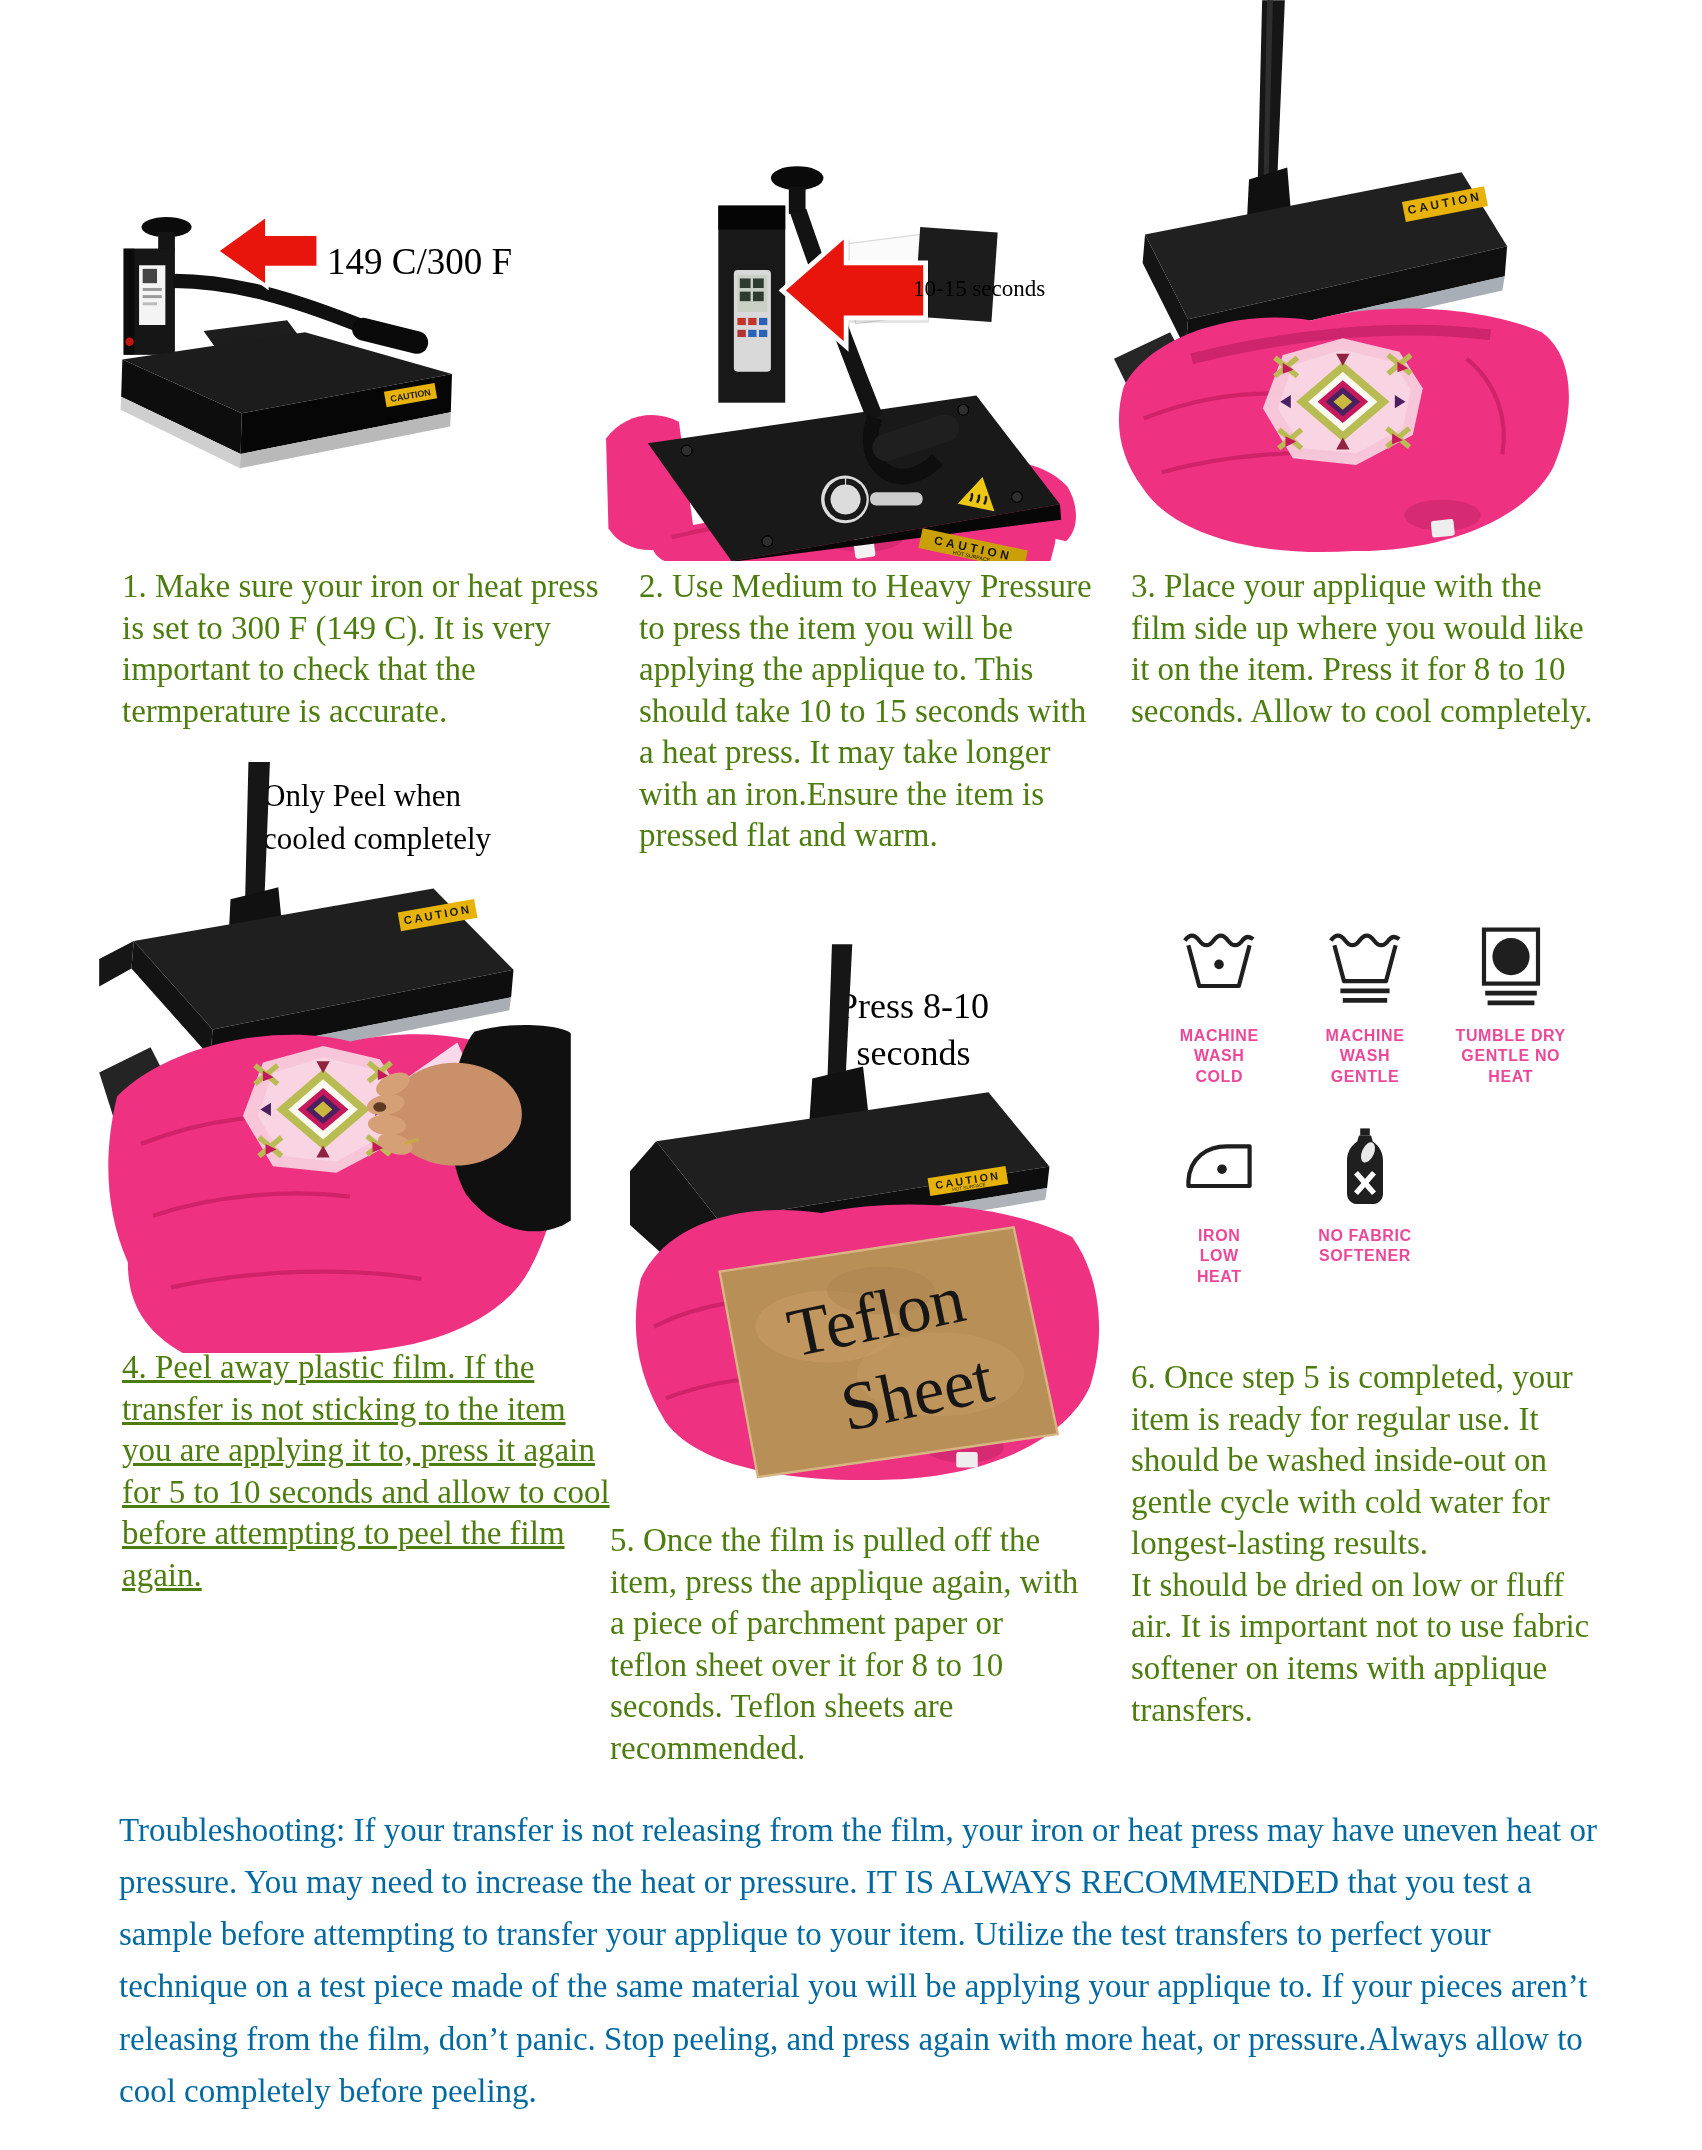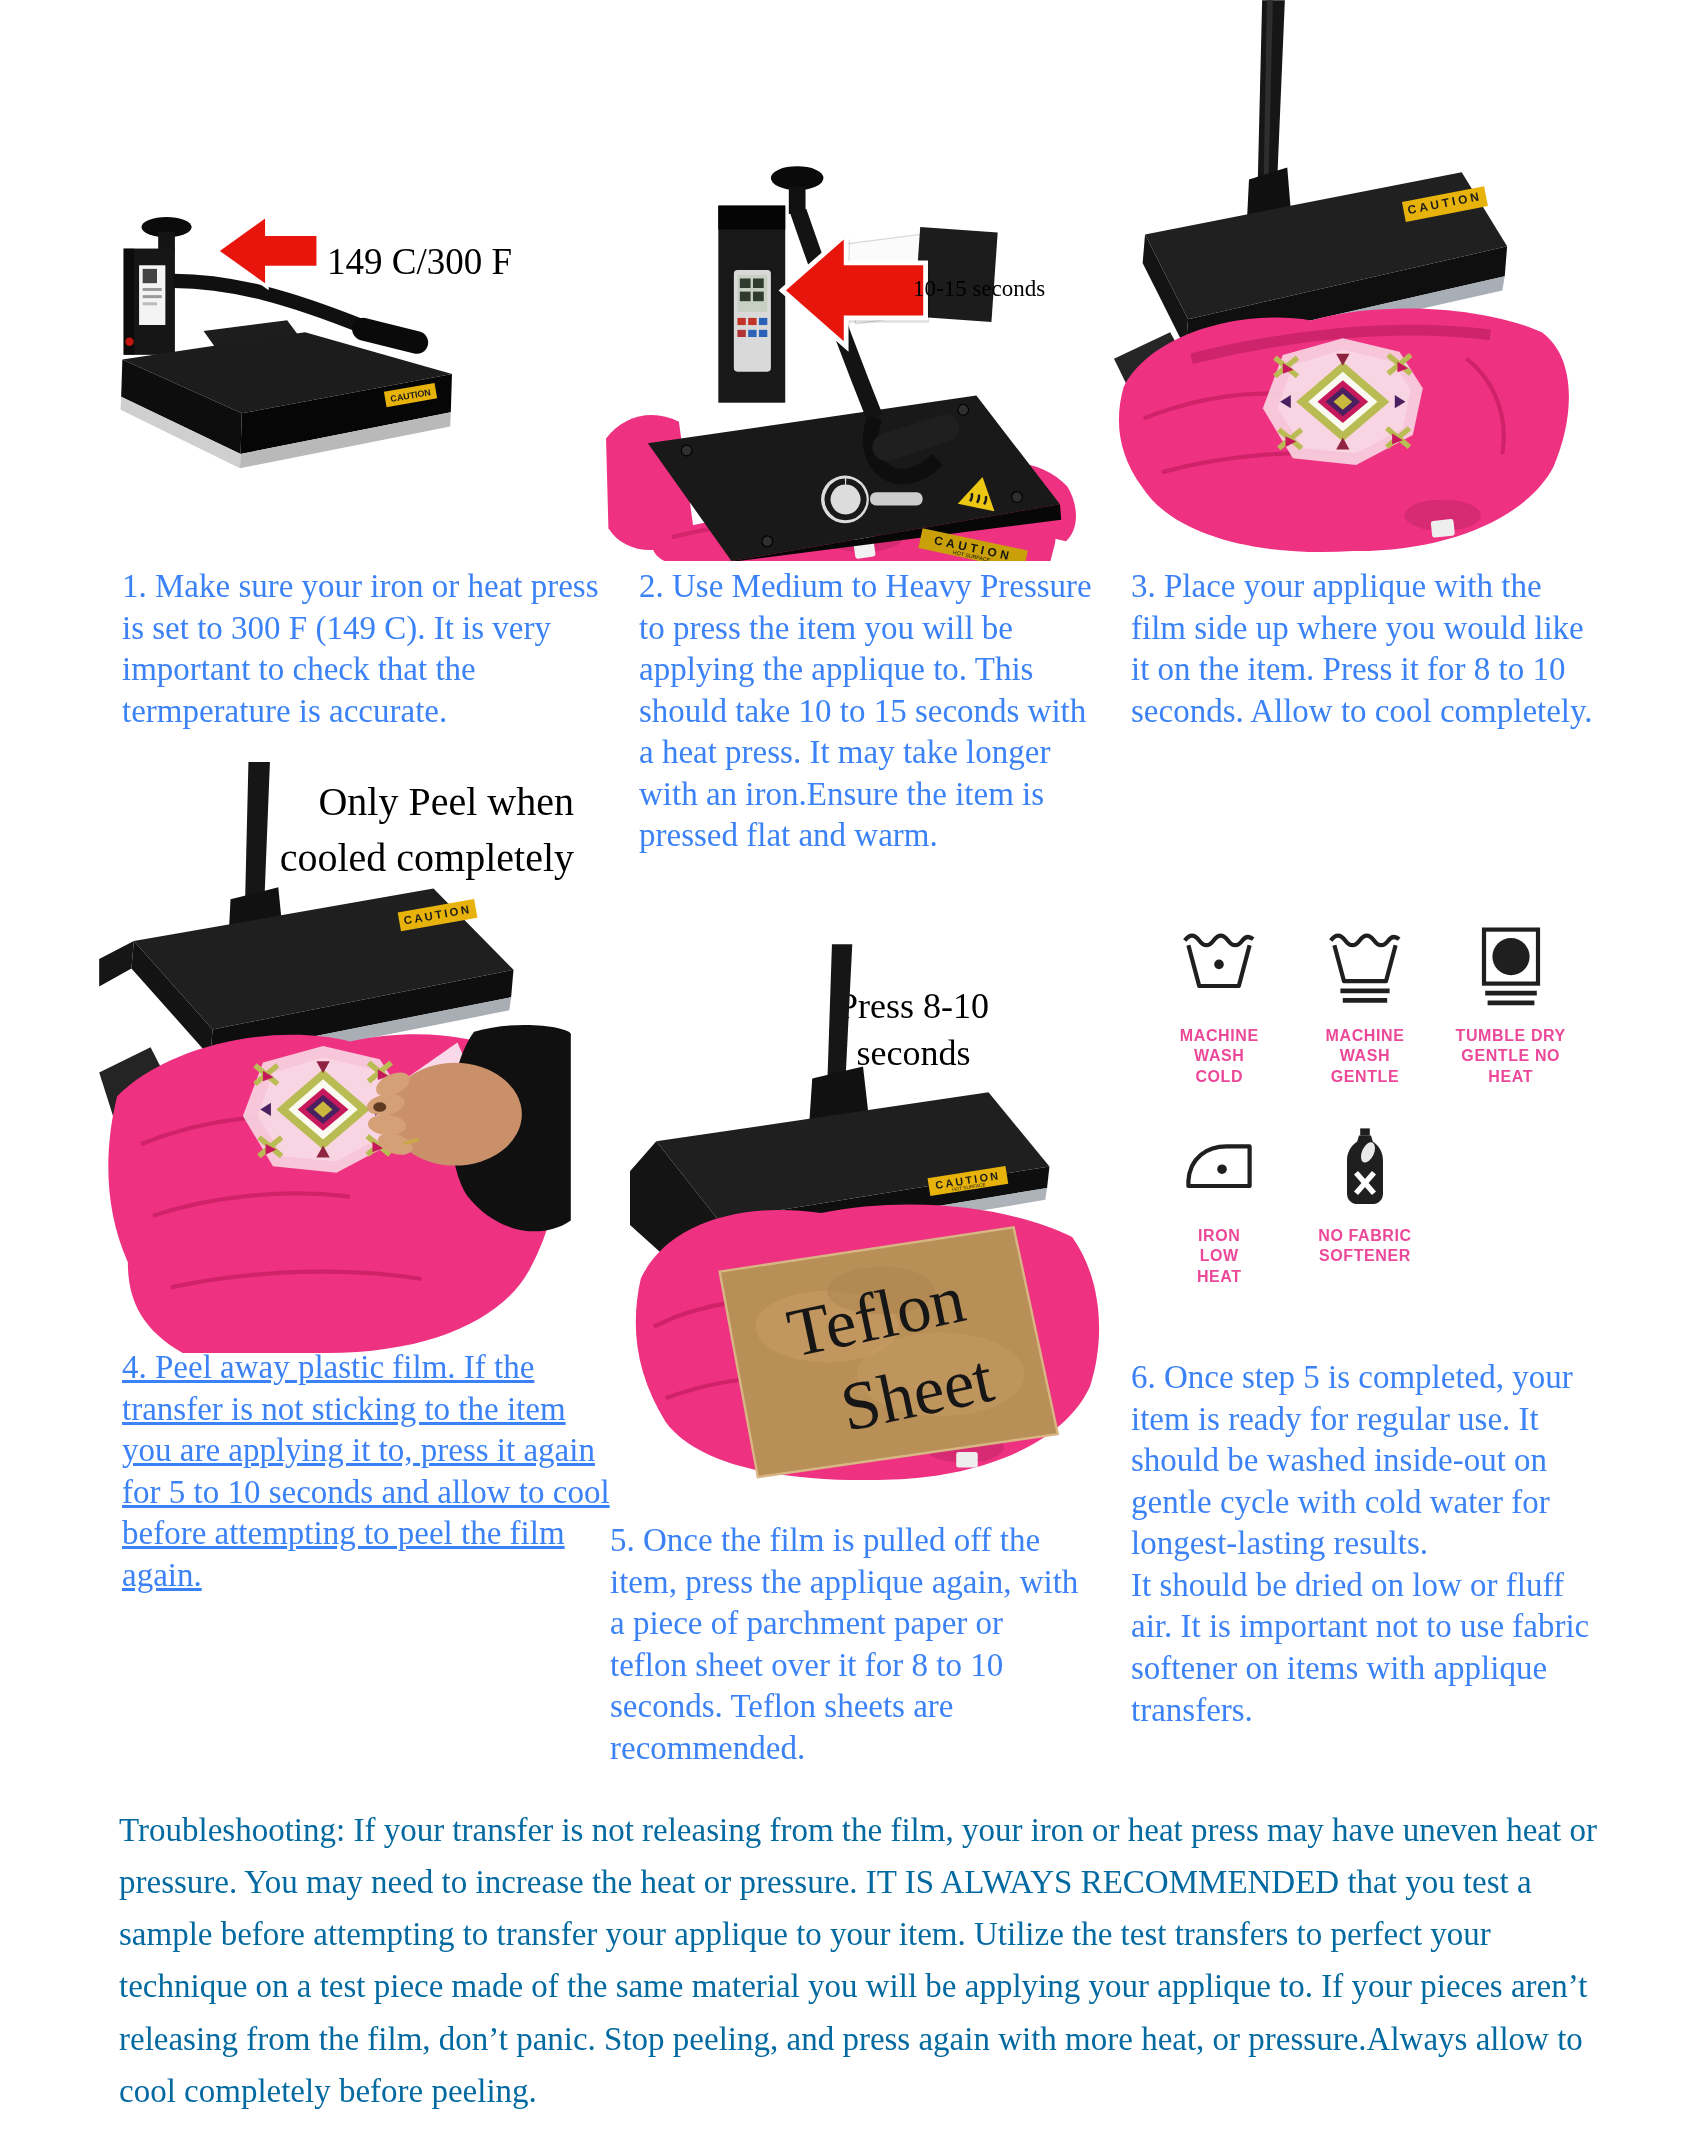--- a/index.html
+++ b/index.html
@@ -2,25 +2,25 @@
 <html style="font-size:9.6px"><head>
 <meta charset="utf-8">
 <style>
   html,body{margin:0;padding:0;}
   body{
     width:1703px;height:2151px;background:#ffffff;position:relative;
     font-family:"Liberation Serif", serif;color:#000;overflow:hidden;
   }
   .abs{position:absolute;}
   .ml{white-space:pre-line;}
-  .step{font-size:33px;line-height:1.26;color:#3b82f6;}
+  .step{font-size:33px;line-height:1.26;color:#4d7c0f;}
   .trouble{font-size:33px;line-height:1.58;color:#0369a1;}
   .temp-note{font-size:37px;}
   .time-note{font-size:23px;}
-  .peel-note{font-size:40px;line-height:1.4;text-align:right;}
+  .peel-note{font-size:31px;line-height:1.4;text-align:left;}
   .press-note{font-size:36px;line-height:1.3;text-align:center;}
   .care-grid{
     display:grid;grid-template-columns:repeat(3,1fr);
     row-gap:38px;column-gap:7.2px;width:430px;
   }
   .care-cell{display:flex;flex-direction:column;align-items:center;}
   .care-label{
     font-family:"Liberation Sans", sans-serif;font-weight:bold;
     font-size:16px;line-height:1.3;letter-spacing:0.6px;color:#ec4899;
     text-align:center;margin-top:9.6px;

